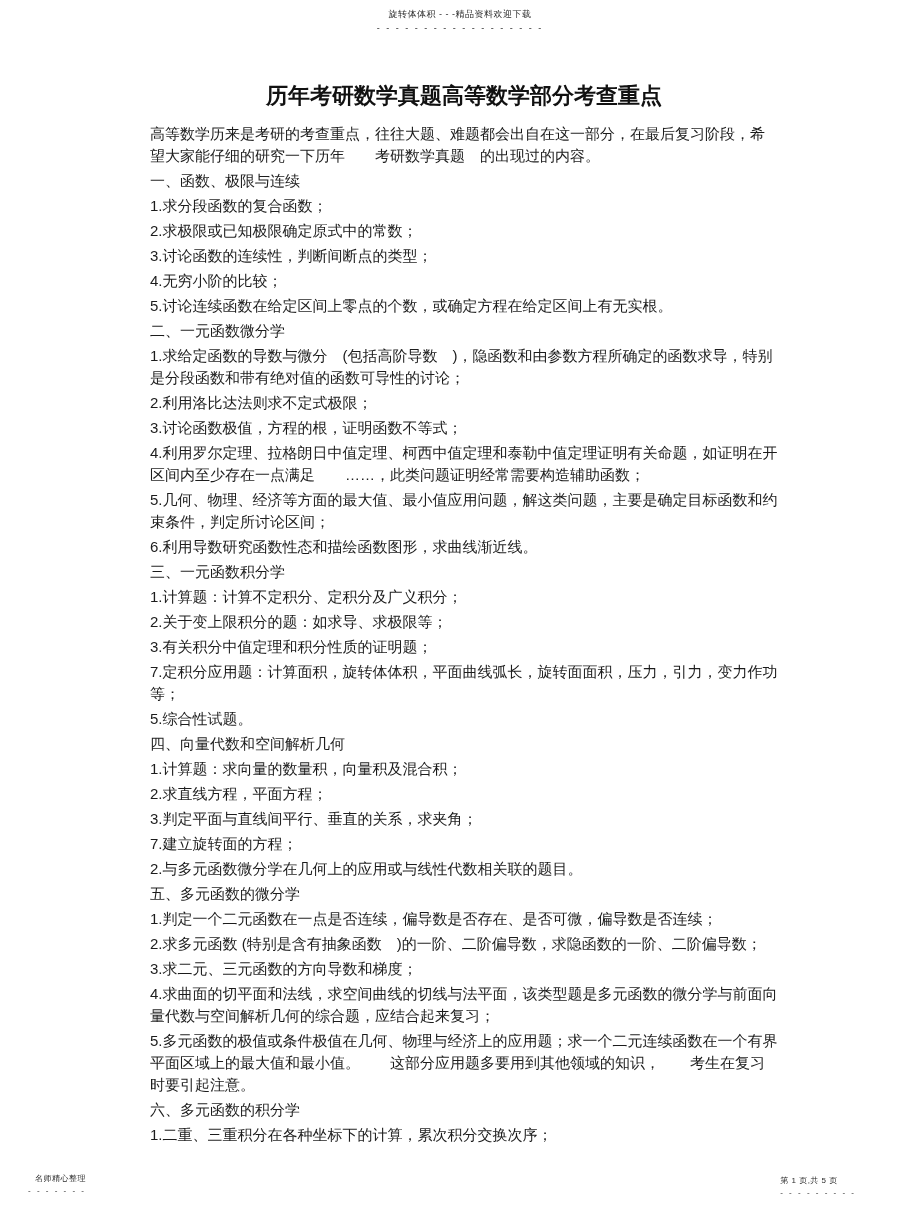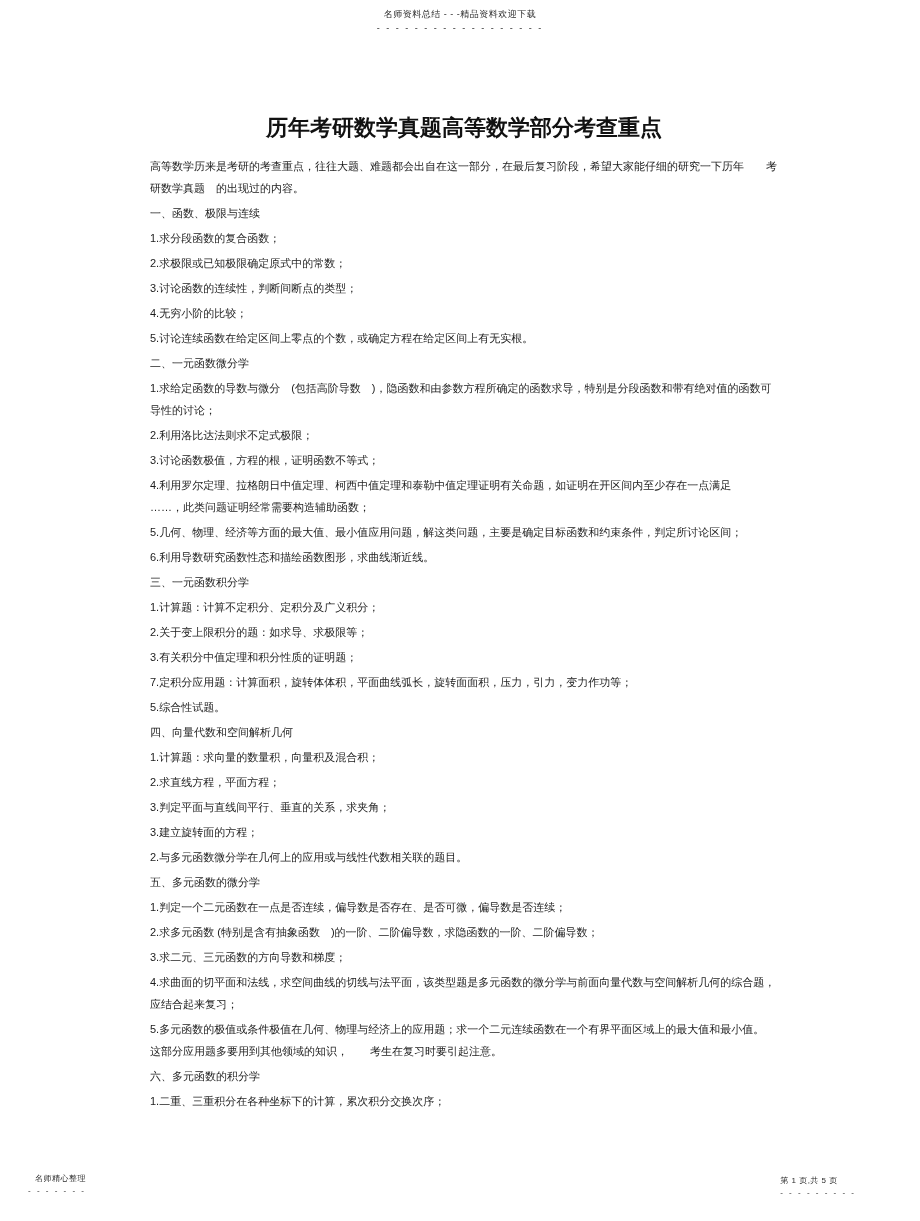--- a/index.html
+++ b/index.html
@@ -34,32 +34,31 @@
     letter-spacing: 2px;
     margin-top: 2px;
   }
 
   
   .doc {
     position: absolute;
     left: 150px;
     top: 82px;
     width: 628px;
-    margin-top: 32px;
   }
   .doc-title {
     font-size: 22px;
     font-weight: bold;
     color: #111111;
     text-align: center;
     margin: 0 0 13px 0;
     line-height: 28px;
   }
   .doc-paragraphs .para {
-    font-size: 11px;
+    font-size: 15px;
     line-height: 22px;
     margin: 3px 0;
     color: #1c1c1c;
     text-align: left;
     word-break: break-all;
   }
 
   
   .footer-left {
     position: absolute;
@@ -85,21 +84,21 @@
     font-size: 8px;
     color: #2b2b2b;
     letter-spacing: 2px;
     margin-top: 2px;
   }
 </style>
 </head>
 <body>
 
 <div class="page-header">
-  <span class="hdr-text">名师资料总结 - - -精品资料欢迎下载</span>
+  <span class="hdr-text">旋转体体积 - - -精品资料欢迎下载</span>
   <span class="hdr-dots">- - - - - - - - - - - - - - - - - -</span>
 </div>
 
 <div class="doc">
   <h1 class="doc-title">历年考研数学真题高等数学部分考查重点</h1>
   <div class="doc-paragraphs">
       <p class="para">高等数学历来是考研的考查重点，往往大题、难题都会出自在这一部分，在最后复习阶段，希望大家能仔细的研究一下历年　　考研数学真题　的出现过的内容。</p>
       <p class="para">一、函数、极限与连续</p>
       <p class="para">1.求分段函数的复合函数；</p>
       <p class="para">2.求极限或已知极限确定原式中的常数；</p>
@@ -116,21 +115,21 @@
       <p class="para">三、一元函数积分学</p>
       <p class="para">1.计算题：计算不定积分、定积分及广义积分；</p>
       <p class="para">2.关于变上限积分的题：如求导、求极限等；</p>
       <p class="para">3.有关积分中值定理和积分性质的证明题；</p>
       <p class="para">7.定积分应用题：计算面积，旋转体体积，平面曲线弧长，旋转面面积，压力，引力，变力作功等；</p>
       <p class="para">5.综合性试题。</p>
       <p class="para">四、向量代数和空间解析几何</p>
       <p class="para">1.计算题：求向量的数量积，向量积及混合积；</p>
       <p class="para">2.求直线方程，平面方程；</p>
       <p class="para">3.判定平面与直线间平行、垂直的关系，求夹角；</p>
-      <p class="para">3.建立旋转面的方程；</p>
+      <p class="para">7.建立旋转面的方程；</p>
       <p class="para">2.与多元函数微分学在几何上的应用或与线性代数相关联的题目。</p>
       <p class="para">五、多元函数的微分学</p>
       <p class="para">1.判定一个二元函数在一点是否连续，偏导数是否存在、是否可微，偏导数是否连续；</p>
       <p class="para">2.求多元函数 (特别是含有抽象函数　)的一阶、二阶偏导数，求隐函数的一阶、二阶偏导数；</p>
       <p class="para">3.求二元、三元函数的方向导数和梯度；</p>
       <p class="para">4.求曲面的切平面和法线，求空间曲线的切线与法平面，该类型题是多元函数的微分学与前面向量代数与空间解析几何的综合题，应结合起来复习；</p>
       <p class="para">5.多元函数的极值或条件极值在几何、物理与经济上的应用题；求一个二元连续函数在一个有界平面区域上的最大值和最小值。　　这部分应用题多要用到其他领域的知识，　　考生在复习时要引起注意。</p>
       <p class="para">六、多元函数的积分学</p>
       <p class="para">1.二重、三重积分在各种坐标下的计算，累次积分交换次序；</p>
     </div>

